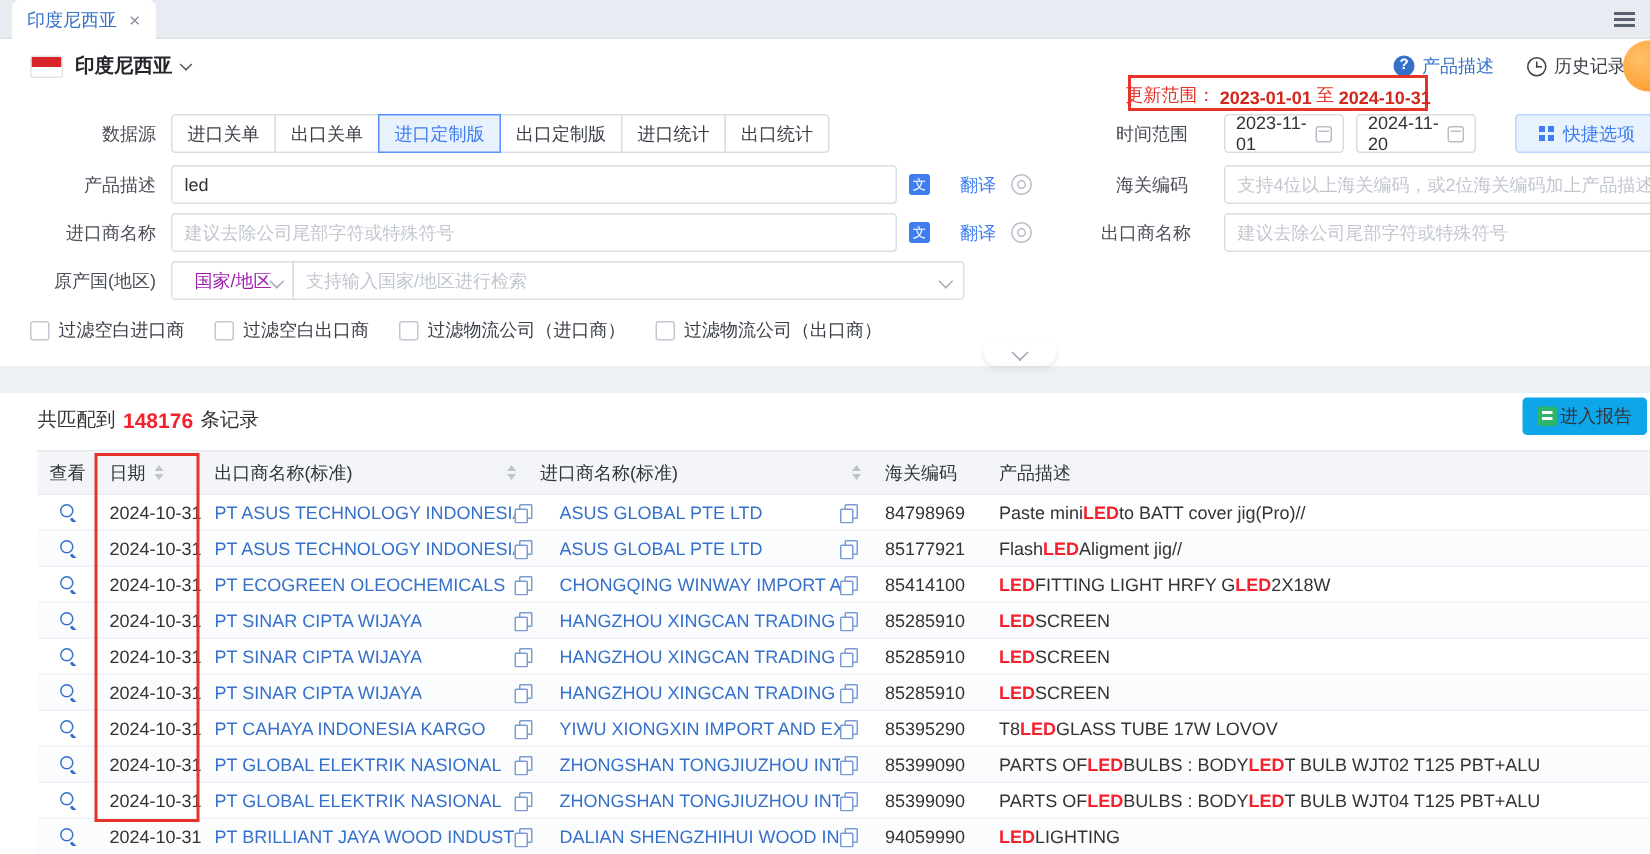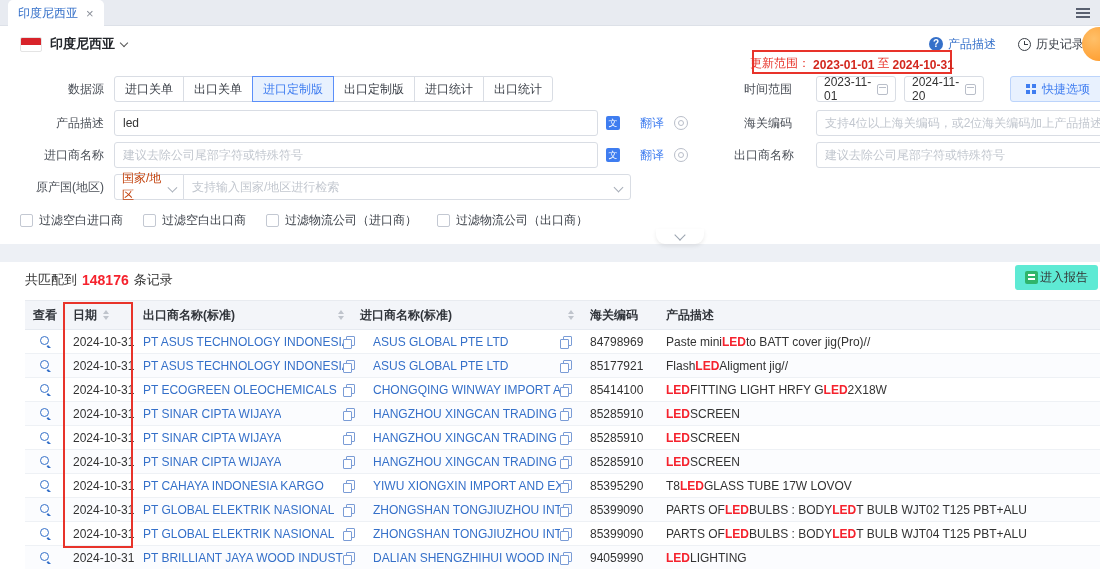--- a/index.html
+++ b/index.html
@@ -55,45 +55,45 @@
   .icon-cal::before{content:'';position:absolute;left:0;right:0;top:1px;bottom:0;border:1px solid #b9bec9;border-radius:2px}
   .icon-cal::after{content:'';position:absolute;left:2px;right:2px;top:4px;height:1px;background:#b9bec9}
   .quick-btn{height:26px;display:flex;align-items:center;gap:6px;padding:0 15px;background:#e8f1fe;border:1px solid #bcd4fb;border-radius:3px;color:var(--blue);margin-left:26px;cursor:pointer;white-space:nowrap}
   .icon-grid{position:relative;width:10px;height:10px;display:inline-block}
   .icon-grid::before{content:'';position:absolute;left:0;top:0;width:4px;height:4px;background:var(--blue);box-shadow:6px 0 0 var(--blue),0 6px 0 var(--blue),6px 6px 0 var(--blue)}
   .trans-btn{display:flex;align-items:center;gap:20px;color:var(--blue);margin-left:8px;cursor:pointer;white-space:nowrap}
   .icon-trans{width:14px;height:14px;background:var(--blue);border-radius:2px;color:#fff;font-size:9px;line-height:14px;text-align:center}
   .icon-trans::after{content:'\6587'}
   .icon-target{width:14px;height:14px;border:1px solid #b9bec9;border-radius:50%;position:relative;margin-left:10px;cursor:pointer}
   .icon-target::after{content:'';position:absolute;left:3px;top:3px;right:3px;bottom:3px;border:1px solid #b9bec9;border-radius:50%}
-  .origin-select{width:70px;height:26px;border:1px solid #d9dde4;border-radius:3px 0 0 3px;display:flex;align-items:center;justify-content:space-between;padding:0 7px;background:#fff;color:#c2410c;cursor:pointer;flex:0 0 auto}
+  .origin-select{width:82px;height:26px;border:1px solid #d9dde4;border-radius:3px 0 0 3px;display:flex;align-items:center;justify-content:flex-end;padding:0 7px;background:#fff;color:#a21caf;cursor:pointer;flex:0 0 auto}
   .origin-wrap{position:relative;margin-left:-1px;width:448px}
   .origin-wrap .inp{width:100%;border-radius:0 3px 3px 0;padding-right:22px}
   .origin-wrap .chev{position:absolute;right:9px;top:10px}
   .cbrow{position:absolute;left:20px;top:150px;display:flex;align-items:center;gap:20px}
   .cb-item{display:flex;align-items:center;gap:6px;cursor:pointer}
   .cb{width:13px;height:13px;border:1px solid #c3c8d2;border-radius:2px;background:#fff;flex:0 0 auto}
   .cb-label{color:#3a3f47;font-size:12px;white-space:nowrap}
 
   .collapse{position:absolute;left:656px;top:229px;width:48px;height:15px;display:flex;align-items:center;justify-content:center;background:#fff;border-radius:0 0 9px 9px;box-shadow:0 2px 4px rgba(0,0,0,.08);cursor:pointer;z-index:3}
   .collapse i{width:8px;height:8px;border-right:1.5px solid #9aa3af;border-bottom:1.5px solid #9aa3af;transform:rotate(45deg);margin-top:-4px}
 
   .gap{position:absolute;top:244px;left:0;right:0;height:18px;background:#edf0f5}
 
   
   .results{position:absolute;top:262px;left:0;right:0;bottom:0;background:#fff}
   .summary{position:absolute;top:9px;left:25px;display:flex;align-items:center;font-size:13px;color:#333}
   .summary .count{color:var(--red);font-weight:700;font-size:14px;margin:0 5px}
-  .report-btn{position:absolute;top:3px;right:2px;height:25px;display:flex;align-items:center;gap:2px;background:#5eead4;border-radius:3px;padding:0 10px;font-size:12px;color:#333;cursor:pointer}
+  .report-btn{position:absolute;top:3px;right:2px;height:25px;display:flex;align-items:center;gap:2px;background:#0ea5e9;border-radius:3px;padding:0 10px;font-size:12px;color:#333;cursor:pointer}
   .icon-report{width:13px;height:13px;background:var(--green);border-radius:2px;position:relative}
   .icon-report::before{content:'';position:absolute;left:3px;right:3px;top:3px;height:1.5px;background:#fff}
   .icon-report::after{content:'';position:absolute;left:3px;right:3px;top:7px;height:1.5px;background:#fff}
 
   .table{position:absolute;top:38px;left:25px;right:0;bottom:0}
-  .thead{display:flex;align-items:center;height:30px;background:#f3f5f9;color:#30343a;font-weight:700;font-size:12px;border-top:1px solid #e8ebf0;border-bottom:1px solid #e6eaf0}
+  .thead{display:flex;align-items:center;height:30px;background:#f3f5f9;color:#30343a;font-weight:400;font-size:12px;border-top:1px solid #e8ebf0;border-bottom:1px solid #e6eaf0}
   .trow{display:flex;align-items:center;height:24px;border-bottom:1px solid #eef1f5;font-size:12px;color:#333;background:#fff}
   .trow:nth-child(even){background:#fbfcfe}
   .tcell{padding-left:8px;white-space:nowrap;overflow:hidden;display:flex;align-items:center}
   .c-view{width:40px;flex:0 0 40px;justify-content:center;padding-left:0}
   .c-date{width:70px;flex:0 0 70px}
   .c-imp{width:230px;flex:0 0 230px}
   .c-exp{width:217px;flex:0 0 217px}
   .c-hs{width:76px;flex:0 0 76px}
   .c-desc{flex:1 1 auto;min-width:0}
   .cell-link{color:var(--link);text-decoration:none;overflow:hidden;white-space:nowrap;cursor:pointer}

